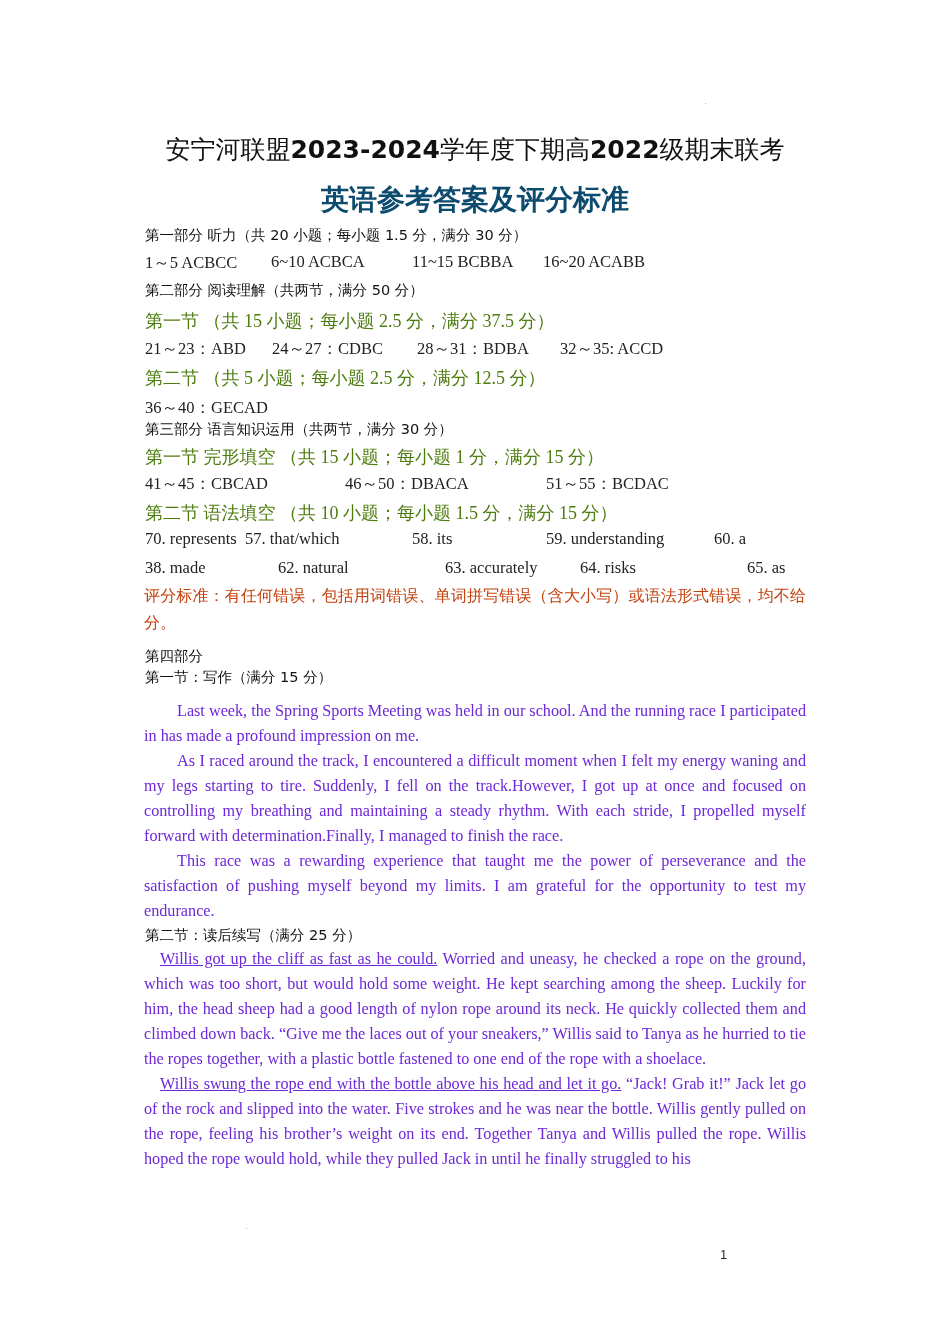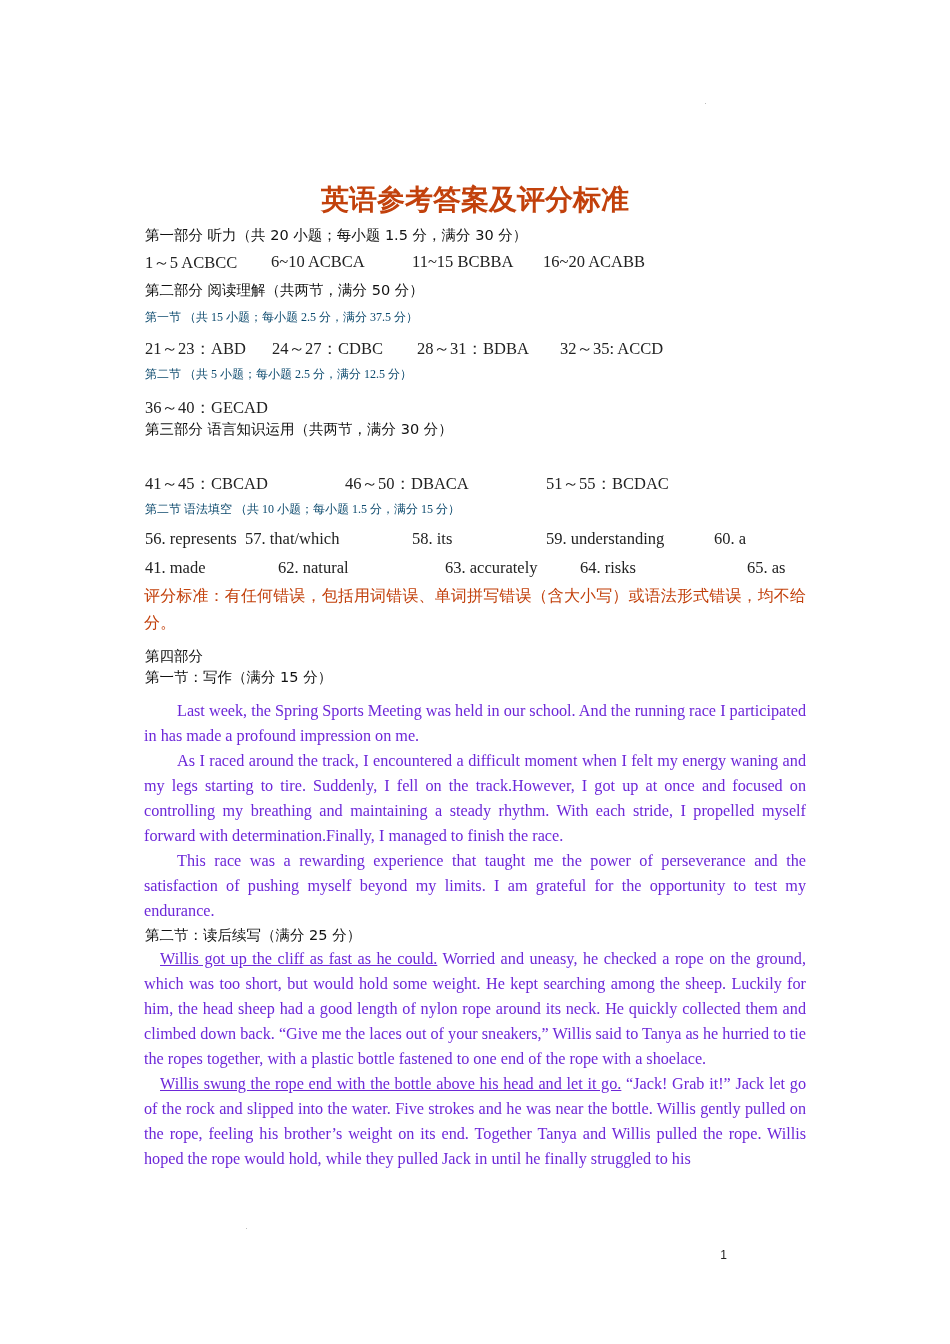--- a/index.html
+++ b/index.html
@@ -2,42 +2,45 @@
 <html><head>
 <meta charset="utf-8">
 <style>
   html, body { margin: 0; padding: 0; background: #ffffff; }
   body { width: 950px; height: 1344px; position: relative; overflow: hidden; color: #1a1a1a; }
   .page { position: absolute; left: 0; top: 0; width: 950px; height: 1344px; }
   .title1 { position: absolute; top: 133px; left: 0; width: 950px; text-align: center;
     font-family: "DejaVu Sans", sans-serif; font-size: 25px; font-weight: bold; color: #111; letter-spacing: 0px; }
   .title1 .cn { font-weight: normal; }
   .title2 { position: absolute; top: 181px; left: 0; width: 950px; text-align: center;
-    font-family: "DejaVu Serif", serif; font-size: 28px; font-weight: bold; color: #c2410c; }
+    font-family: "DejaVu Serif", serif; font-size: 28px; font-weight: bold; color: #0c4a6e; }
   .line { position: absolute; left: 145px; white-space: nowrap; font-family: "Liberation Serif", serif; font-size: 16.5px; color: #222; }
   .hdr { font-family: "DejaVu Sans", sans-serif; font-size: 14.5px; color: #111; }
-  .sec { font-family: "Liberation Serif", serif; font-size: 12px; color: #0c4a6e; }
+  .sec { font-family: "Liberation Serif", serif; font-size: 18px; color: #4d7c0f; }
   .ans span { position: absolute; white-space: nowrap; }
   .para { position: absolute; left: 144px; width: 662px; font-family: "Liberation Serif", serif; font-size: 16.2px;
     line-height: 25px; text-align: justify; color: #6d28d9; }
   .para p { margin: 0; text-indent: 33px; }
   .para p.tight { text-indent: 16px; }
   .u { text-decoration: underline; }
   .note { position: absolute; left: 144px; width: 662px; font-family: "Liberation Serif", serif; font-size: 16px; line-height: 27px; color: #c2410c; text-align: justify; }
   .pagenum { position: absolute; top: 1248px; left: 0; width: 727px; text-align: right; font-family: "Liberation Sans", sans-serif; font-size: 12px; color: #222; }
   .dot { position: absolute; width: 1px; height: 1px; background: #bbb; }
 </style>
 </head>
 <body>
 
 <div class="page">
 
   <div class="dot" style="left:705px;top:103px;"></div>
   <div class="dot" style="left:246px;top:1228px;"></div>
 
+  <div class="title1">
+    <span class="cn">安宁河联盟</span><span>2023-2024</span><span class="cn">学年度下期高</span><span>2022</span><span class="cn">级期末联考</span>
+  </div>
   <div class="title2">英语参考答案及评分标准</div>
 
   <div class="line hdr" style="top:226px;">第一部分  听力（共 20 小题；每小题 1.5 分，满分 30 分）</div>
   <div class="line ans" style="top:252px;">
     <span style="left:0;">1～5 ACBCC</span>
     <span style="left:126px;">6~10 ACBCA</span>
     <span style="left:267px;">11~15 BCBBA</span>
     <span style="left:398px;">16~20 ACABB</span>
   </div>
 
@@ -48,35 +51,36 @@
     <span style="left:127px;">24～27：CDBC</span>
     <span style="left:272px;">28～31：BDBA</span>
     <span style="left:415px;">32～35: ACCD</span>
   </div>
   <div class="line sec" style="top:366px;">第二节 （共 5 小题；每小题 2.5 分，满分 12.5 分）</div>
   <div class="line ans" style="top:397px;">
     <span style="left:0;">36～40：GECAD</span>
   </div>
 
   <div class="line hdr" style="top:420px;">第三部分    语言知识运用（共两节，满分 30 分）</div>
+  <div class="line sec" style="top:445px;">第一节  完形填空 （共 15 小题；每小题 1 分，满分 15 分）</div>
   <div class="line ans" style="top:473px;">
     <span style="left:0;">41～45：CBCAD</span>
     <span style="left:200px;">46～50：DBACA</span>
     <span style="left:401px;">51～55：BCDAC</span>
   </div>
   <div class="line sec" style="top:501px;">第二节  语法填空 （共 10 小题；每小题 1.5 分，满分 15 分）</div>
   <div class="line ans" style="top:529px;">
-    <span style="left:0;">56. represents</span>
+    <span style="left:0;">70. represents</span>
     <span style="left:100px;">57. that/which</span>
     <span style="left:267px;">58. its</span>
     <span style="left:401px;">59. understanding</span>
     <span style="left:569px;">60. a</span>
   </div>
   <div class="line ans" style="top:558px;">
-    <span style="left:0;">41. made</span>
+    <span style="left:0;">38. made</span>
     <span style="left:133px;">62. natural</span>
     <span style="left:300px;">63. accurately</span>
     <span style="left:435px;">64. risks</span>
     <span style="left:602px;text-align:center;">65. as</span>
   </div>
   <div class="note" style="top:582px;">评分标准：有任何错误，包括用词错误、单词拼写错误（含大小写）或语法形式错误，均不给分。</div>
 
   <div class="line hdr" style="top:647px;">第四部分</div>
   <div class="line hdr" style="top:668px;">第一节：写作（满分 15 分）</div>
   <div class="para" style="top:699px;">

